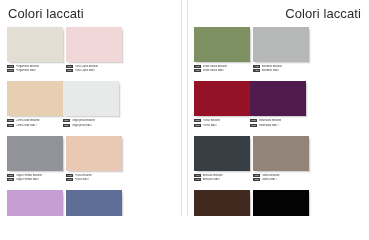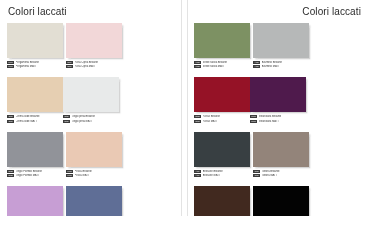--- a/index.html
+++ b/index.html
@@ -36,21 +36,21 @@
     background: #ffffff;
     border-left: 1px solid #e3e3e3;
     border-right: 1px solid #e3e3e3;
     box-sizing: border-box;
   }
   .page-right {
     width: 181px;
     padding: 4px 7px 0 6px;
   }
   .page-title {
-    font-size: 10px;
+    font-size: 13px;
     font-weight: 400;
     letter-spacing: 0.1px;
     color: #2b2b2b;
     margin: 2px 0 6px 1px;
     white-space: nowrap;
   }
   .title-right {
     text-align: right;
     margin-right: 1px;
   }

